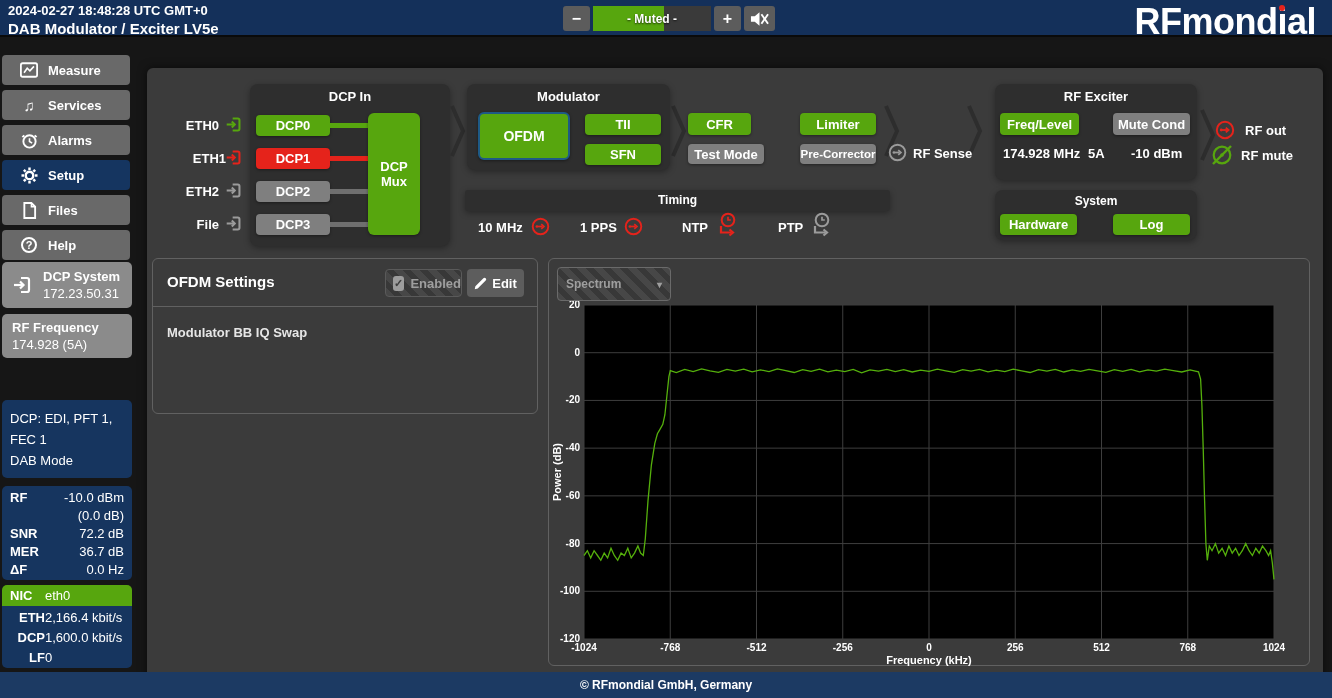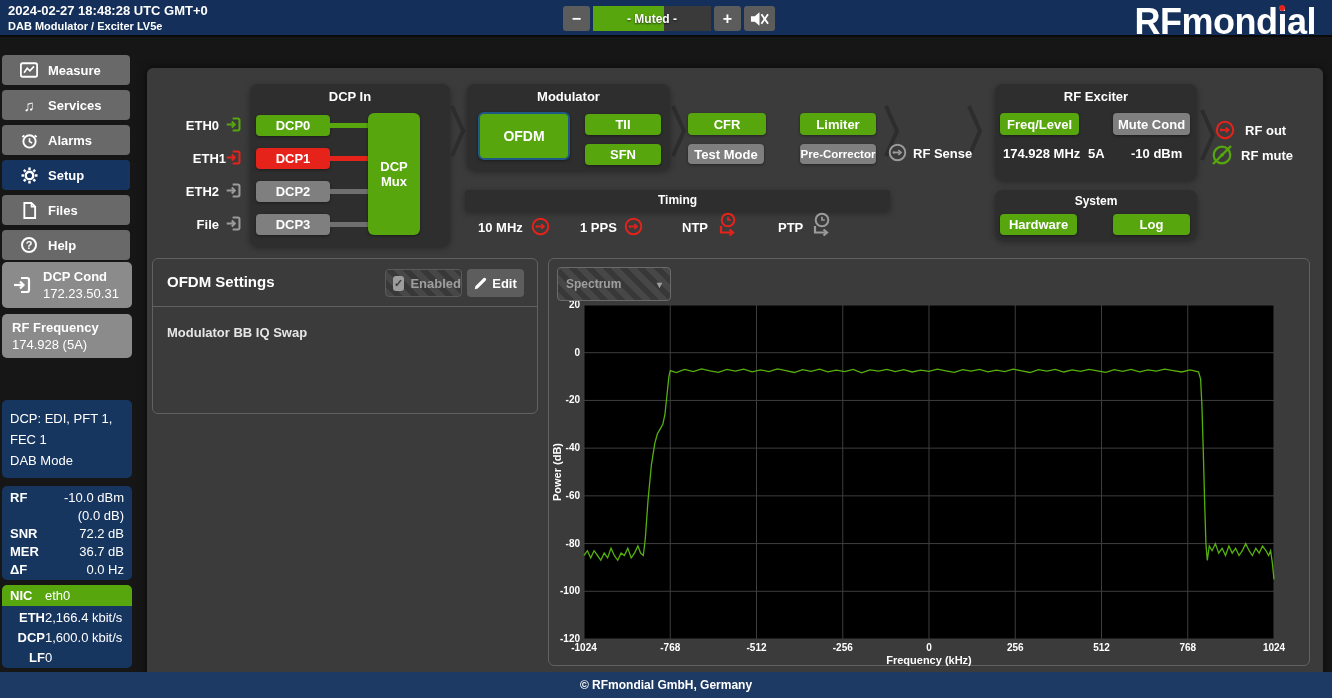--- a/index.html
+++ b/index.html
@@ -9,21 +9,21 @@
   *{box-sizing:border-box;}
   html,body{margin:0;padding:0;}
   body{width:1332px;height:698px;position:relative;overflow:hidden;background:#161616;
        color:#fff;font-family:"Liberation Sans",sans-serif;}
   .abs{position:absolute;}
   .b{font-weight:bold;}
 
   
   #topbar{position:absolute;left:0;top:0;right:0;height:37px;background:var(--navy-dark);border-bottom:2px solid #0a0a0a;}
   .ts{left:8px;top:3px;font-size:13px;font-weight:bold;}
-  .device{left:8px;top:20px;font-size:11px;font-weight:bold;}
+  .device{left:8px;top:20px;font-size:15px;font-weight:bold;}
   .vol{left:563px;top:6px;display:flex;gap:3px;align-items:center;}
   .vol-btn{width:27px;height:25px;background:#5c5c5c;border-radius:3px;color:#fff;font-size:16px;
            font-weight:bold;display:flex;align-items:center;justify-content:center;cursor:pointer;}
   .vol-btn.mute{width:31px;}
   .vol-bar{width:118px;height:25px;background:#3a3a3a;position:relative;overflow:hidden;}
   .vol-fill{position:absolute;left:0;top:0;bottom:0;background:var(--green);}
   .vol-label{position:absolute;inset:0;display:flex;align-items:center;justify-content:center;
              font-size:12px;font-weight:bold;text-shadow:0 1px 2px rgba(0,0,0,.7);}
   .logo{right:16px;top:1px;font-size:36px;font-weight:bold;letter-spacing:-0.5px;}
   .logo-i{position:relative;}
@@ -188,21 +188,21 @@
 
   <div class="side-gray" style="top:262px;height:46px">
     <span class="sg-icon">
         <svg width="20" height="20" viewBox="0 0 20 20">
           <path d="M9 3 h6 a2 2 0 0 1 2 2 v10 a2 2 0 0 1 -2 2 h-6" fill="none" stroke="#fff" stroke-width="2.2"></path>
           <line x1="2" y1="10" x2="11" y2="10" stroke="#fff" stroke-width="2.2"></line>
           <path d="M8 6.5 L11.5 10 L8 13.5" fill="none" stroke="#fff" stroke-width="2.2"></path>
         </svg>
       </span>
     <div class="sg-text">
-      <div class="b">DCP Cond</div>
+      <div class="b">DCP System</div>
       <div>172.23.50.31</div>
     </div>
   </div>
   <div class="side-gray" style="top:314px;height:44px">
     <div class="sg-text" style="margin-left:10px;">
       <div class="b">RF Frequency</div>
       <div>174.928 (5A)</div>
     </div>
   </div>
 
@@ -321,21 +321,21 @@
         <polyline points="2,2 13,27 2,52" fill="none" stroke="#2c2c2c" stroke-width="4"></polyline>
       </svg></span>
 
   <div class="block" style="left:320px;top:16px;width:203px;height:86px">
     <div class="btitle">Modulator</div>
   </div>
   <div class="gbtn s-green sel" style="left:331px;top:44px;width:92px;height:48px;border-radius:6px;font-size:14px">OFDM</div>
   <div class="gbtn s-green" style="left:438px;top:46px;width:76px;height:21px">TII</div>
   <div class="gbtn s-green" style="left:438px;top:76px;width:76px;height:21px">SFN</div>
 
-  <div class="gbtn s-green" style="left:541px;top:45px;width:78px;height:22px">CFR</div>
+  <div class="gbtn s-green" style="left:541px;top:45px;width:63px;height:22px">CFR</div>
   <div class="gbtn s-green" style="left:653px;top:45px;width:76px;height:22px">Limiter</div>
   <div class="gbtn s-gray" style="left:541px;top:76px;width:76px;height:20px">Test Mode</div>
   <div class="gbtn s-gray" style="left:653px;top:76px;width:76px;height:20px;font-size:11.5px">Pre-Corrector</div>
 
   <span class="dicon c-gray" style="left:741px;top:75px">
       <svg width="19" height="19" viewBox="0 0 20 20">
         <circle cx="10" cy="10" r="8.2" fill="none" stroke="currentColor" stroke-width="2"></circle>
         <circle cx="6.2" cy="10" r="1.4" fill="currentColor"></circle>
         <line x1="7" y1="10" x2="12" y2="10" stroke="currentColor" stroke-width="1.8"></line>
         <path d="M10.8 7.6 L13.6 10 L10.8 12.4" fill="none" stroke="currentColor" stroke-width="1.8"></path>

